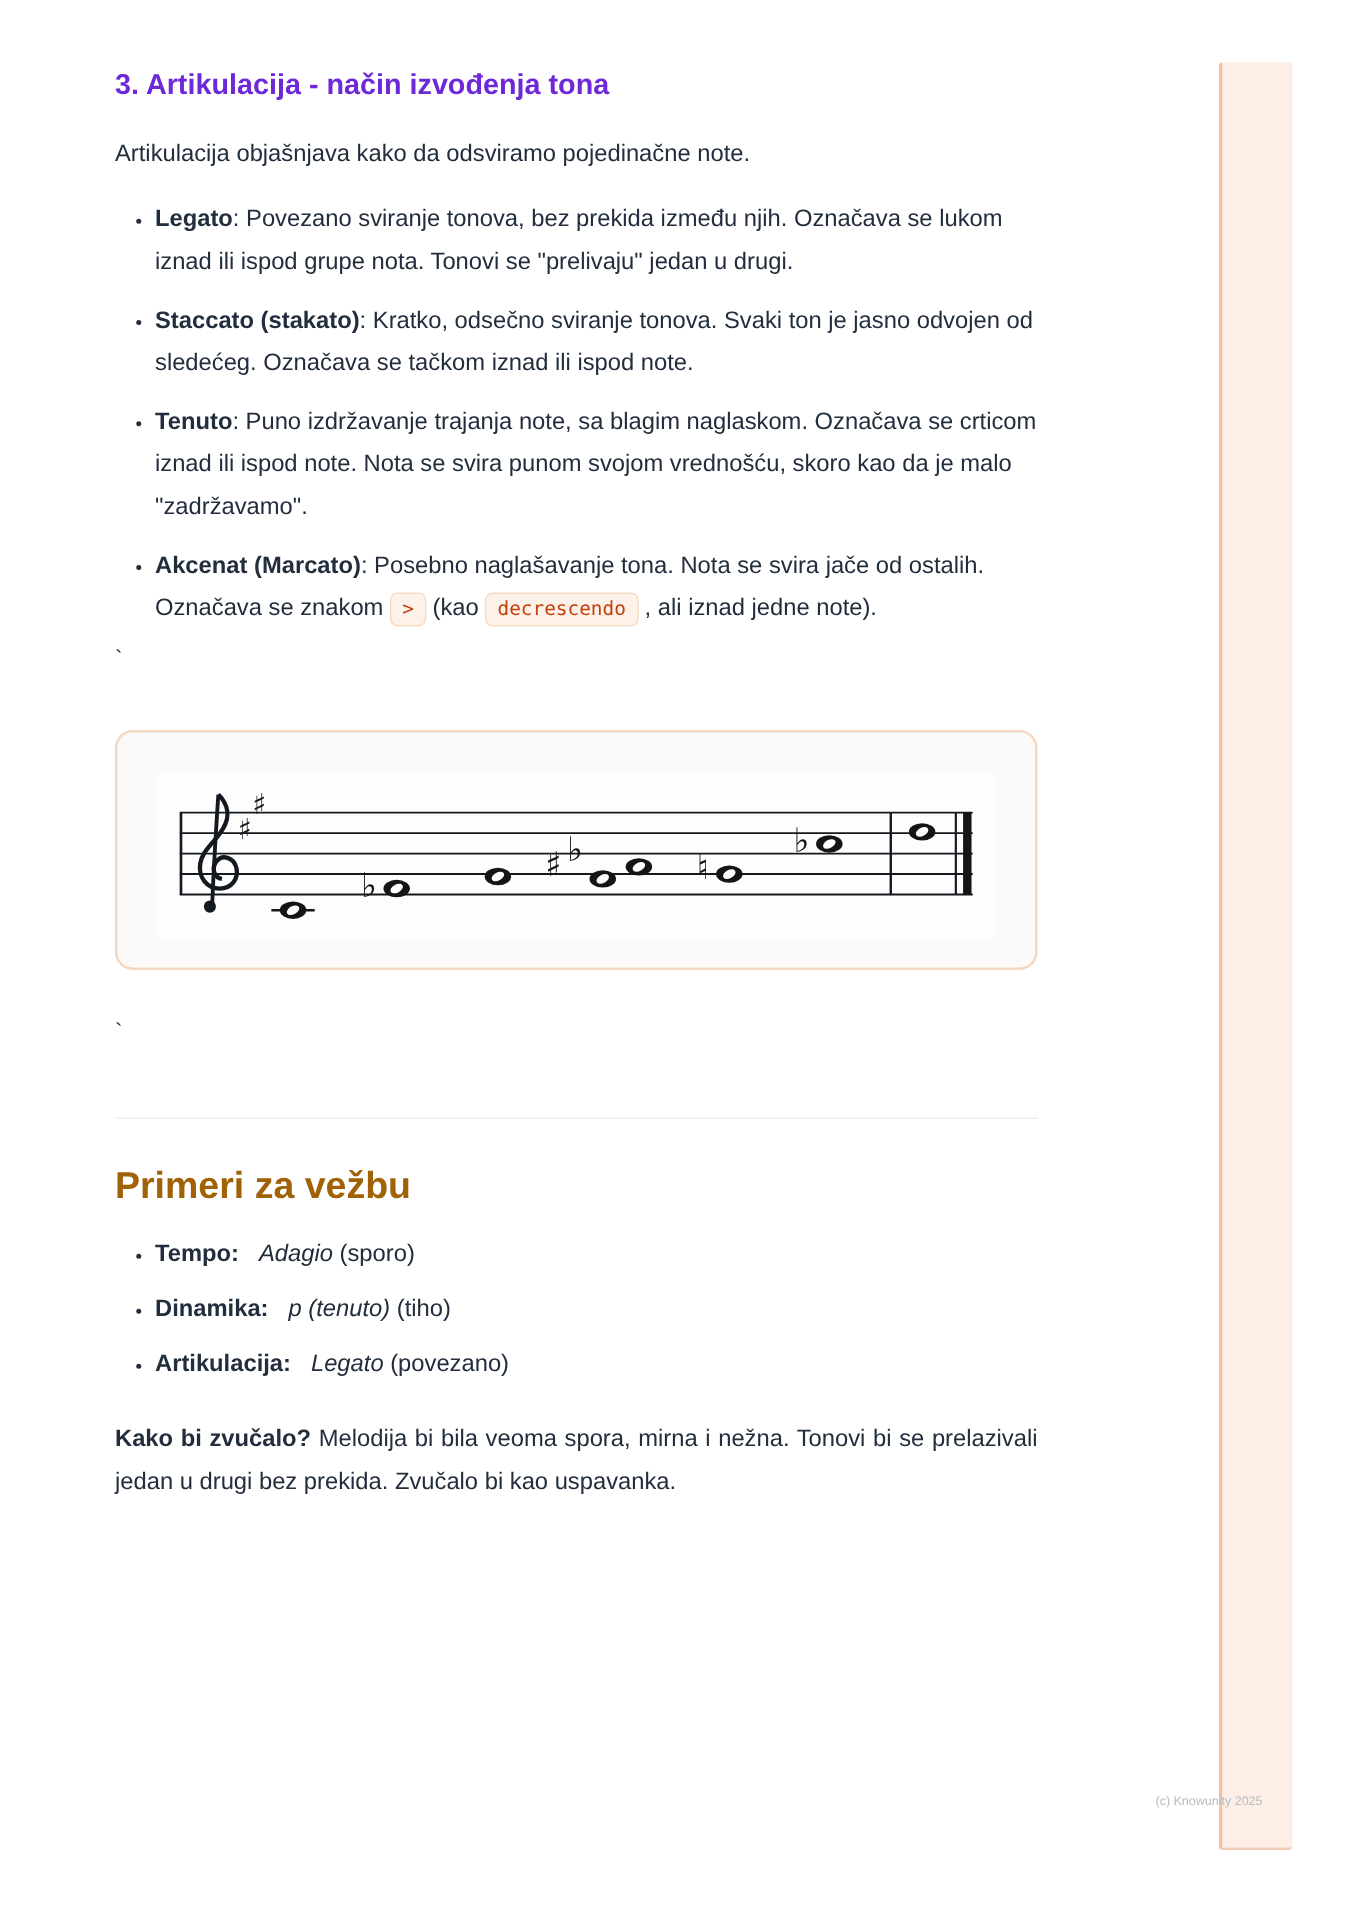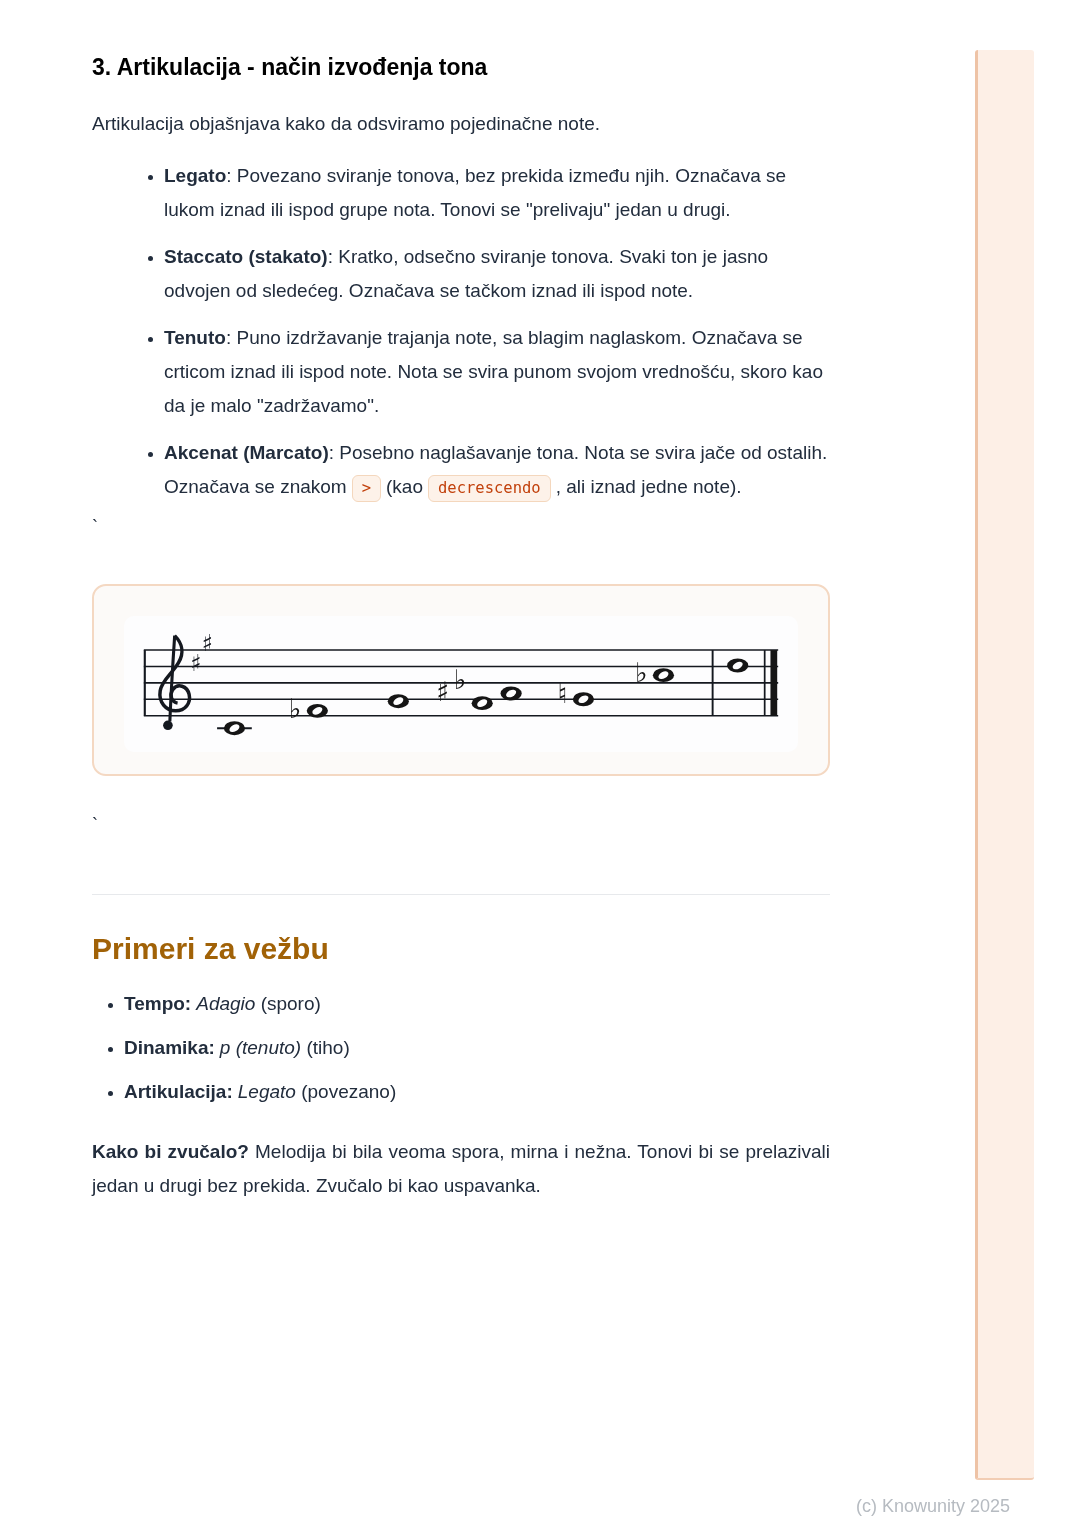--- a/index.html
+++ b/index.html
@@ -9,25 +9,25 @@
     font-family:"Liberation Sans","DejaVu Sans",sans-serif;
     color:#222d3d;
   }
   .side-strip{
     position:absolute;left:975px;top:50px;width:56px;height:1428px;
     background:#fdefe6;border-left:3px solid #eec3a6;border-bottom:2px solid #f2cdb4;
     border-radius:3px;z-index:1;
   }
   .content{position:absolute;left:92px;top:0;width:738px;z-index:2;}
   .section-heading{
-    margin:52px 0 0;font-size:23px;line-height:30px;font-weight:700;color:#000000;
+    margin:52px 0 0;font-size:23px;line-height:30px;font-weight:700;color:#6d28d9;
   }
   .intro{margin:27px 0 0;font-size:19px;line-height:30px;}
   ul.art-list{margin:20px 0 0;padding-left:32px;}
-  ul.art-list li{font-size:19px;line-height:34px;margin-bottom:13px;margin-left:40px;}
+  ul.art-list li{font-size:19px;line-height:34px;margin-bottom:13px;}
   ul.art-list li::marker{font-size:15px;}
   .code-badge{
     font-family:"DejaVu Sans Mono","Liberation Mono",monospace;
     font-size:15.5px;color:#c2410c;background:#fdf2e9;
     border:1px solid #f4d7bd;border-radius:6px;
     padding:2px 9px;margin:0 5px;display:inline-block;line-height:21px;
   }
   .stray-tick{margin:14px 0 0;font-size:18px;line-height:18px;color:#222d3d;}
   .stray-tick.second{margin-top:40px;}
   .figure-card{
@@ -41,25 +41,25 @@
     margin-top:16px;padding:0 10px;
     font-size:17px;line-height:31px;font-style:italic;color:#6b7280;text-align:center;
   }
   .divider{margin:60px 0 0;border:none;border-top:1px solid #e7e9ec;height:0;}
   .practice-heading{margin:34px 0 0;font-size:30px;line-height:40px;font-weight:700;color:#a16207;}
   .practice-intro{margin:26px 0 0;font-size:19px;line-height:30px;}
   .example-title{margin:26px 0 0;font-size:19px;line-height:26px;font-weight:700;}
   ul.example-list{margin:18px 0 0;padding-left:32px;}
   ul.example-list li{font-size:19px;line-height:34px;margin-bottom:10px;}
   ul.example-list li::marker{font-size:15px;}
-  ul.example-list em{margin-left:5px;}
+  ul.example-list em{margin-left:16px;}
   .how-para{margin:26px 0 0;font-size:19px;line-height:34px;text-align:justify;}
   .footer-note{
-    position:absolute;top:1496px;right:70px;z-index:3;
-    font-size:18px;color:#b6bbc1;
+    position:absolute;top:1436px;right:70px;z-index:3;
+    font-size:10px;color:#b6bbc1;
   }
   .acc{font-family:"DejaVu Sans",sans-serif;}
 </style>
 </head>
 <body>
 
 <div class="side-strip"></div>
 
 <main class="content">
 

